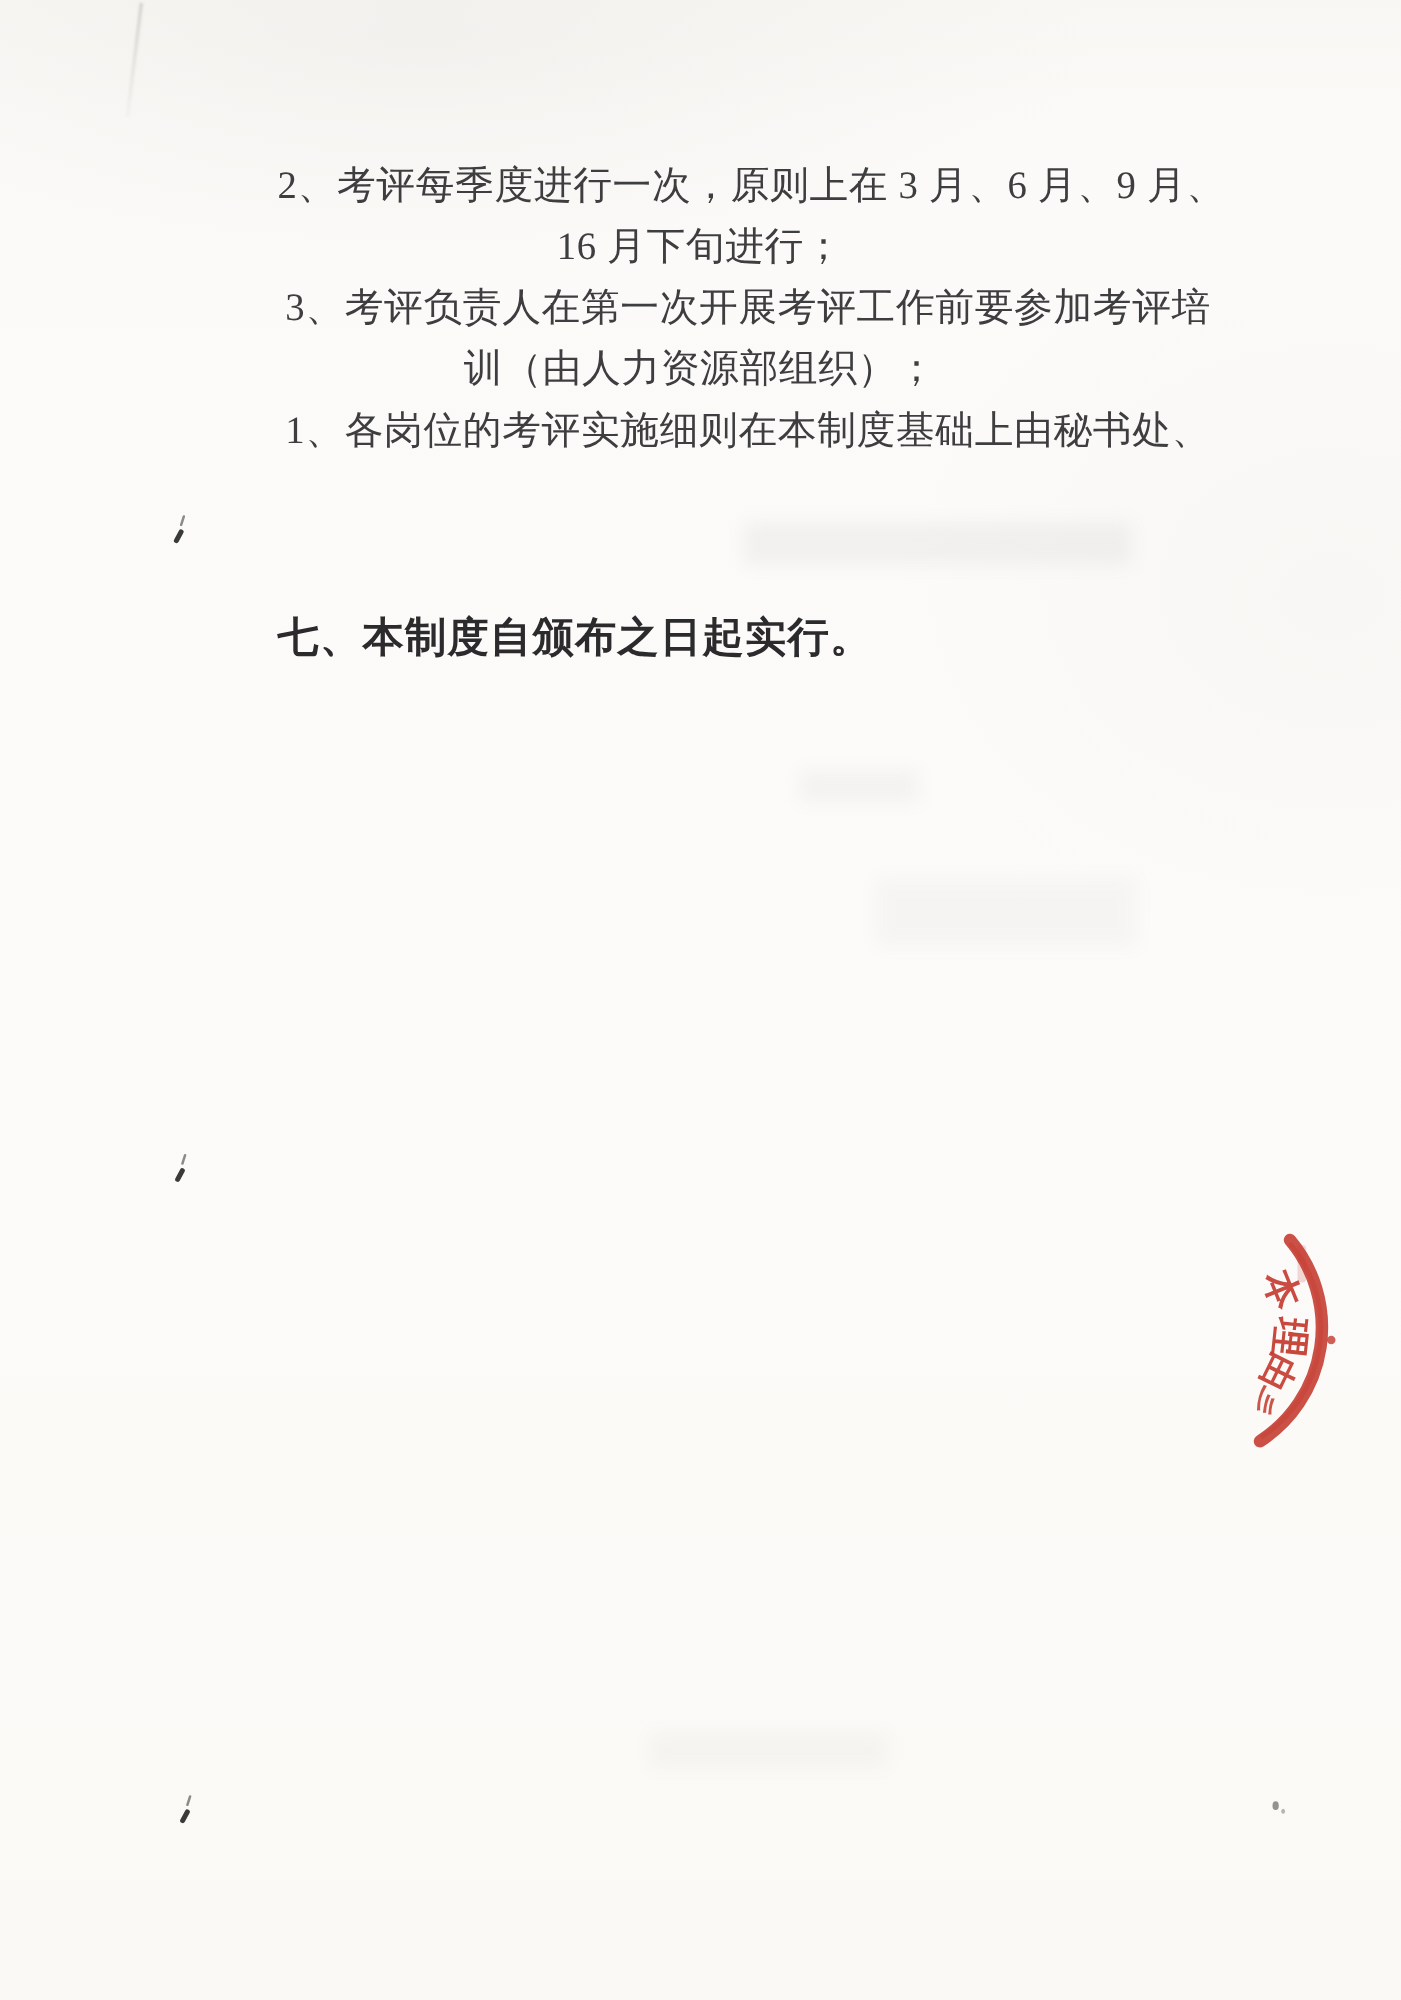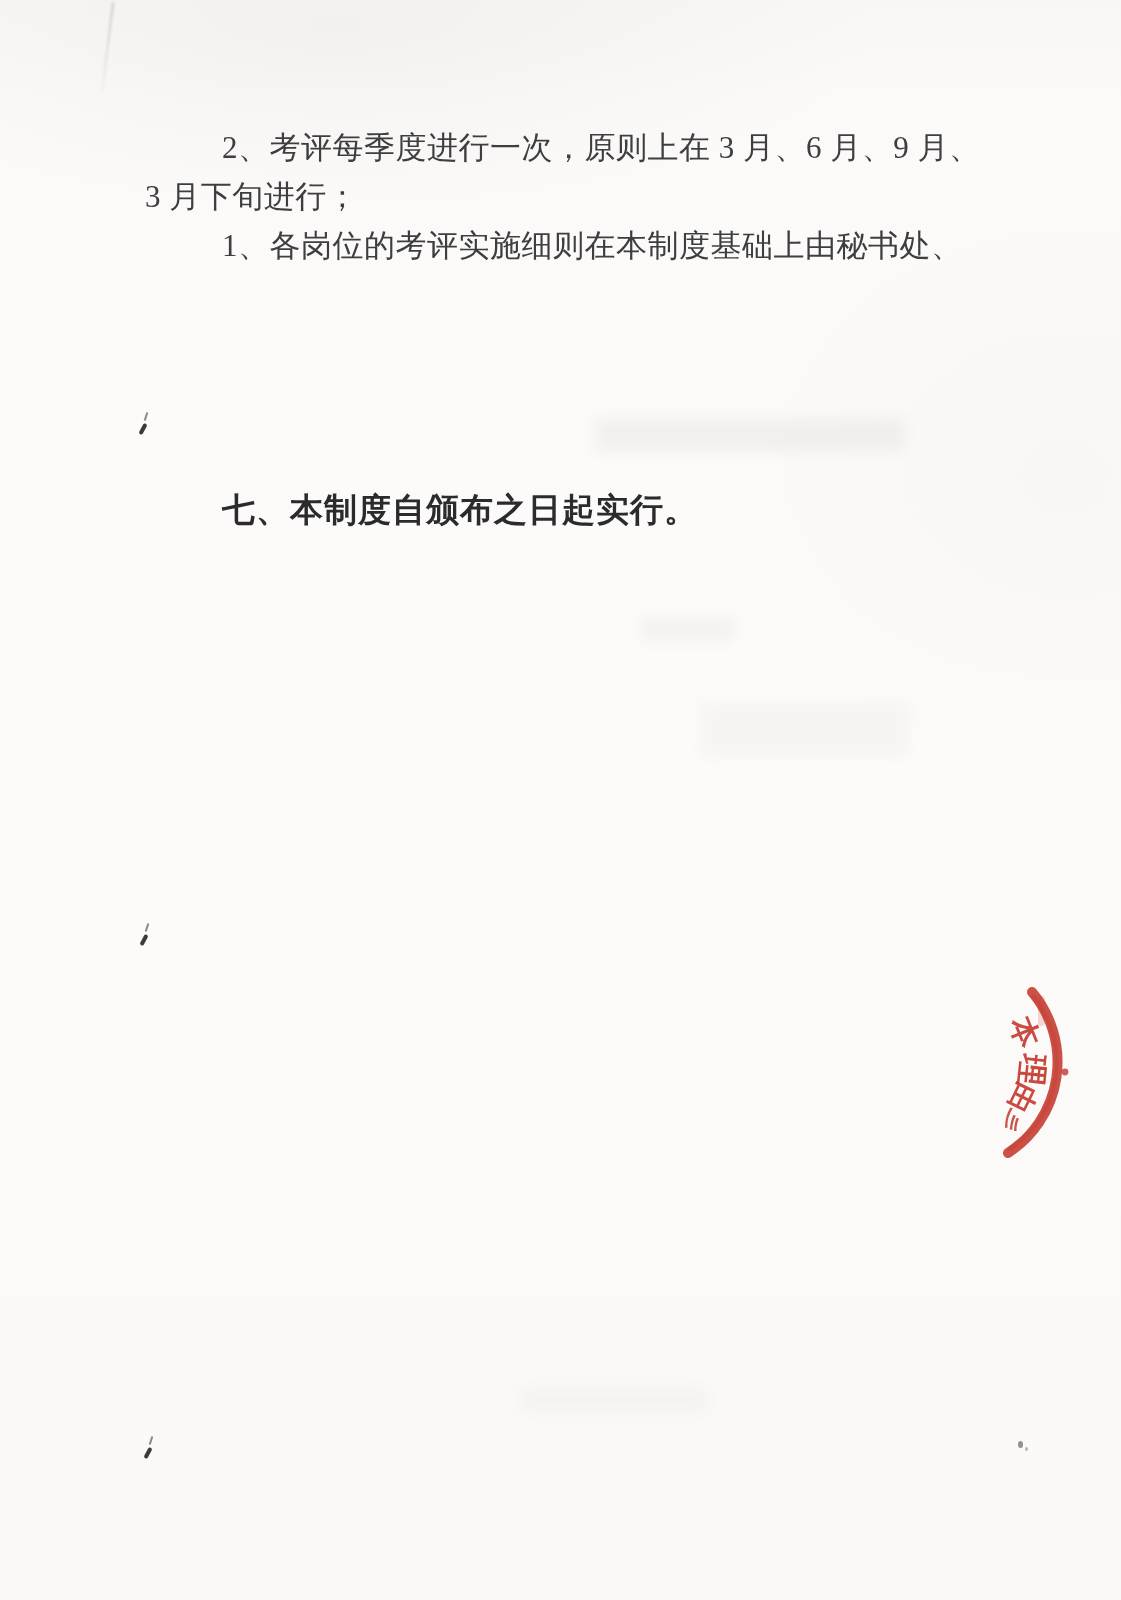--- a/index.html
+++ b/index.html
@@ -18,21 +18,21 @@
     overflow:hidden;
   }
   
   .doc-body{
     position:absolute; left:145px; top:123px; width:830px;
     color:#3e3e40;
     font-size:31px;
     letter-spacing:0.5px;
   }
   .tline{
-    height:49px; line-height:49px; white-space:nowrap;
+    height:49px; line-height:49px; white-space:nowrap;text-align:center;
   }
   .tline.indent{ padding-left:77px; }
   .heading{
     position:absolute; left:145px; padding-left:77px; width:760px;
     font-family:Liberation Sans, sans-serif;
     font-weight:bold;
     color:#2b2b2d;
     font-size:33px; height:52px; line-height:52px; white-space:nowrap;
     letter-spacing:1px;
   }
@@ -69,21 +69,23 @@
 <div class="page">
 
   <div class="crease"></div>
   <div class="smudge" style="left:595px; top:418px; width:310px; height:34px; opacity:0.09;"></div>
   <div class="smudge" style="left:640px; top:616px; width:95px; height:26px; opacity:0.07;"></div>
   <div class="smudge" style="left:700px; top:702px; width:210px; height:56px; opacity:0.05;"></div>
   <div class="smudge" style="left:520px; top:1386px; width:190px; height:28px; opacity:0.05;"></div>
 
   <div class="doc-body">
     <div class="tline indent">2、考评每季度进行一次，原则上在 3 月、6 月、9 月、</div>
-    <div class="tline">3 月下旬进行；</div>
+    <div class="tline">16 月下旬进行；</div>
+    <div class="tline indent">3、考评负责人在第一次开展考评工作前要参加考评培</div>
+    <div class="tline">训（由人力资源部组织）；</div>
     <div class="tline indent">1、各岗位的考评实施细则在本制度基础上由秘书处、</div>
   </div>
 
   <div class="heading h7">七、本制度自颁布之日起实行。</div>
 
   <svg class="stamp-svg" viewBox="0 0 1121 1600" font-family="'Liberation Sans', sans-serif">
 
     <rect x="1038" y="996" width="7" height="30" rx="3" fill="#c4392e" opacity="0.18"></rect>
 
     <path d="M 1032 992 A 108.5 108.5 0 0 1 1008 1153" fill="none" stroke="#c4392e" stroke-width="10" stroke-linecap="round" opacity="0.88"></path>

